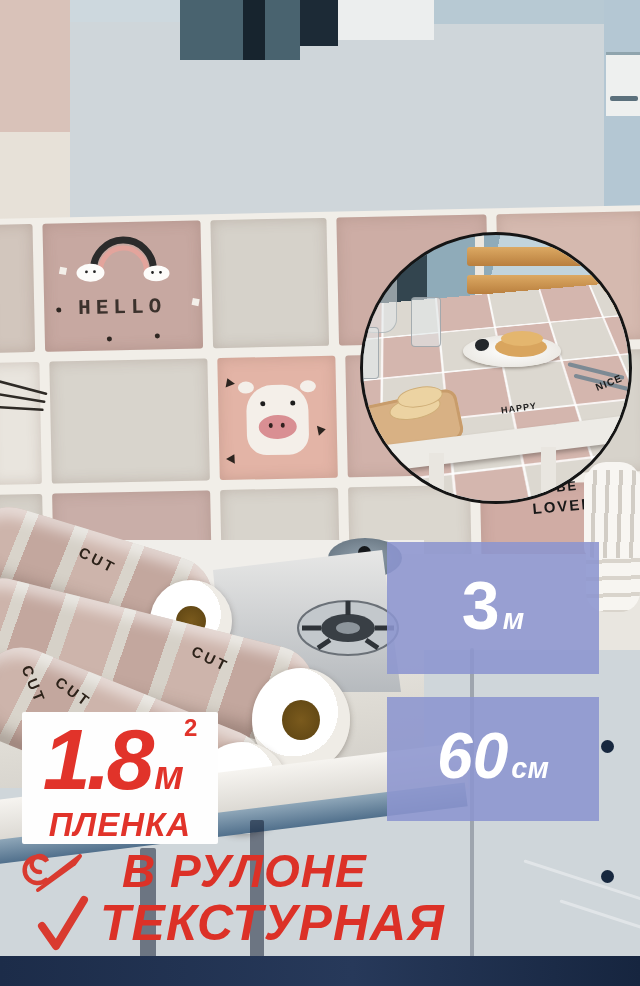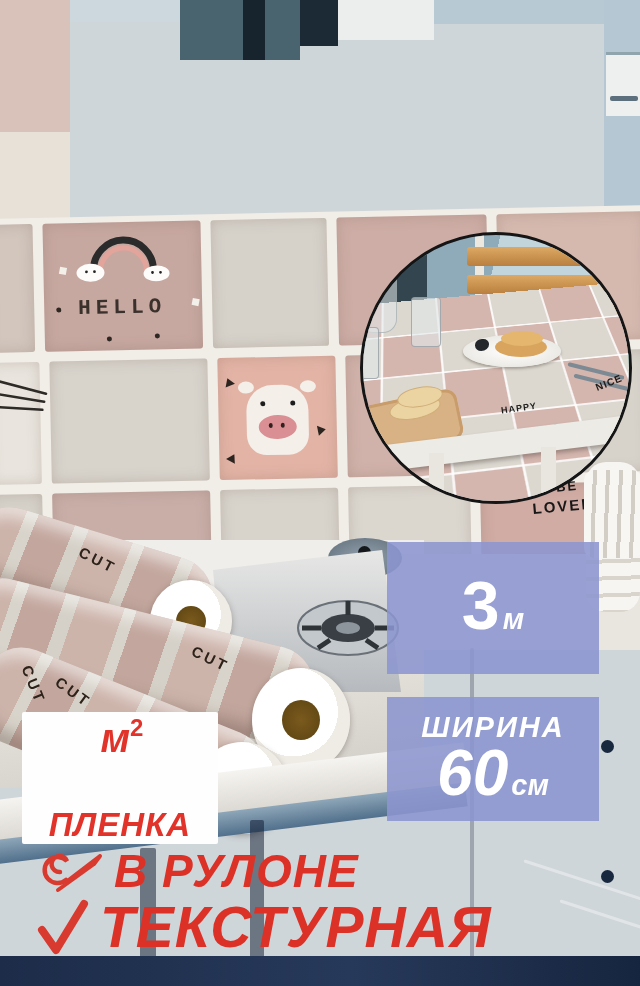--- a/index.html
+++ b/index.html
@@ -134,25 +134,25 @@
 
   #area-box{left:22px;top:712px;width:196px;height:132px;background:#fefefe;z-index:10;
     color:#e1332a;text-align:center;border-radius:2px;padding-top:4px;}
   #area-line{position:static;display:flex;justify-content:center;align-items:baseline;height:92px;}
   #area-value{position:static;font-size:86px;font-weight:bold;font-style:italic;line-height:1;letter-spacing:-4px;}
   #area-unit{position:static;font-size:40px;font-weight:bold;font-style:italic;margin-left:4px;}
   #area-sup{position:static;font-size:24px;font-weight:bold;align-self:flex-start;margin-top:-2px;}
   #area-label{position:static;font-size:33px;font-weight:bold;font-style:italic;letter-spacing:1px;margin-top:-2px;}
 
   .feature{z-index:10;display:flex;align-items:center;color:#dc3127;}
-  #feature-roll{left:36px;top:842px;}
+  #feature-roll{left:16px;top:842px;gap:28px;}
   #feature-texture{left:36px;top:894px;}
   .feature .label{position:static;font-weight:bold;font-style:italic;}
   #feature-roll .label{font-size:46px;letter-spacing:1px;margin-left:6px;}
-  #feature-texture .label{font-size:57px;letter-spacing:1px;margin-left:10px;}
+  #feature-texture .label{font-size:50px;letter-spacing:1px;margin-left:10px;}
   .feature svg{position:static;}
 
   .spec{left:387px;width:212px;background:rgba(140,149,207,.88);z-index:10;color:#fff;
     display:flex;flex-direction:column;align-items:center;justify-content:center;}
   #spec-length{top:542px;height:132px;}
   #spec-width{top:697px;height:124px;}
   #spec-thickness{top:837px;height:122px;}
   .spec .label{position:static;font-size:29px;font-weight:bold;font-style:italic;letter-spacing:2px;}
   .spec .valrow{position:static;display:flex;align-items:baseline;margin-top:-4px;}
   .spec .value{position:static;font-size:64px;font-weight:bold;font-style:italic;line-height:1.05;}
@@ -324,20 +324,21 @@
 
       <div id="table-edge"></div>
       <div class="table-leg" style="left:66px;"></div>
       <div class="table-leg" style="left:178px;top:212px;"></div>
     </div>
   </div>
 
 
   <div id="area-box">
     <div id="area-line">
+      <span id="area-value">1.8</span>
       <span id="area-unit">м</span>
       <span id="area-sup">2</span>
     </div>
     <div id="area-label">ПЛЕНКА</div>
   </div>
 
   <div class="feature" id="feature-roll">
     <svg width="72" height="58" viewBox="0 0 72 58">
       <path d="M30 38 a13 13 0 1 1 1 -19 a8 8 0 1 0 -7 11" fill="none" stroke="#d93a2f" stroke-width="4.5" stroke-linecap="round"></path>
       <path d="M30 40 L64 14 M22 48 L58 22 M64 14 L58 22" fill="none" stroke="#d93a2f" stroke-width="4" stroke-linecap="round"></path>
@@ -353,21 +354,20 @@
   </div>
 
   <div class="spec" id="spec-length">
     <div class="valrow">
       <span class="value">3</span>
       <span class="unit">м</span>
     </div>
   </div>
 
   <div class="spec" id="spec-width">
-    <div class="label">ШИРИНА</div>
     <div class="valrow">
       <span class="value">60</span>
       <span class="unit">см</span>
     </div>
   </div>
 
 
 </div>
 
 </body></html>

